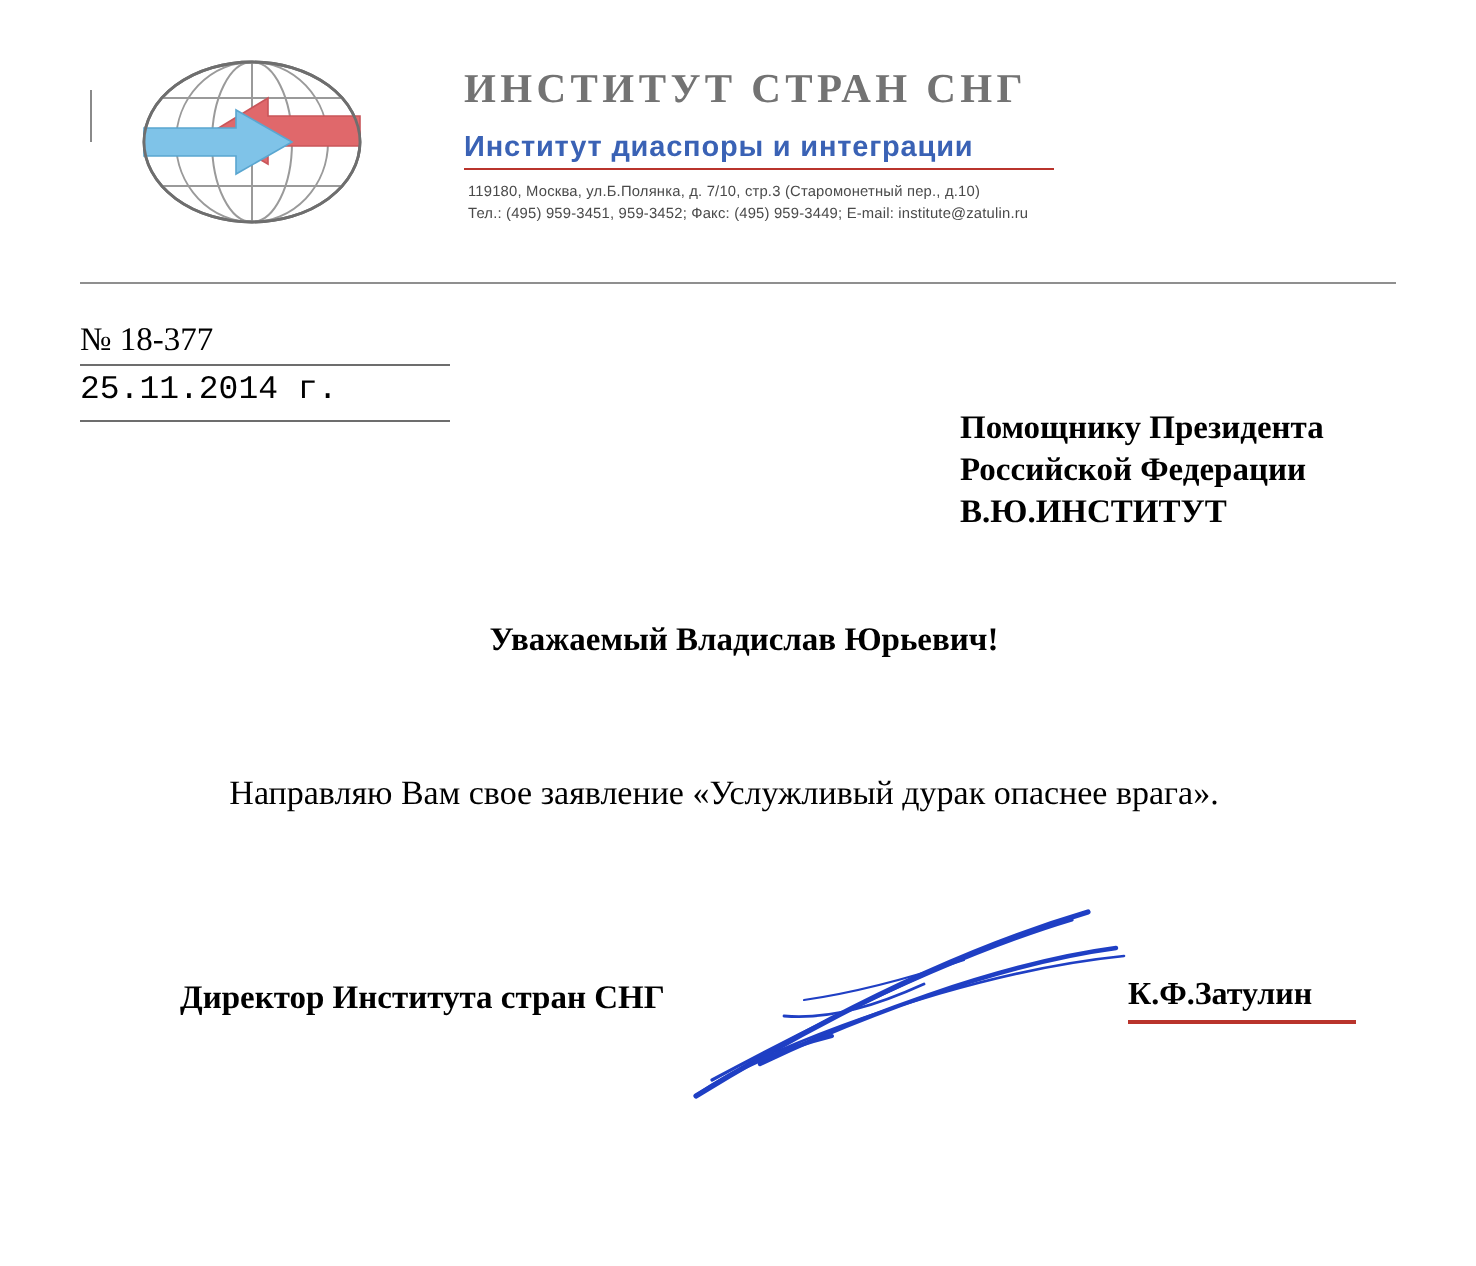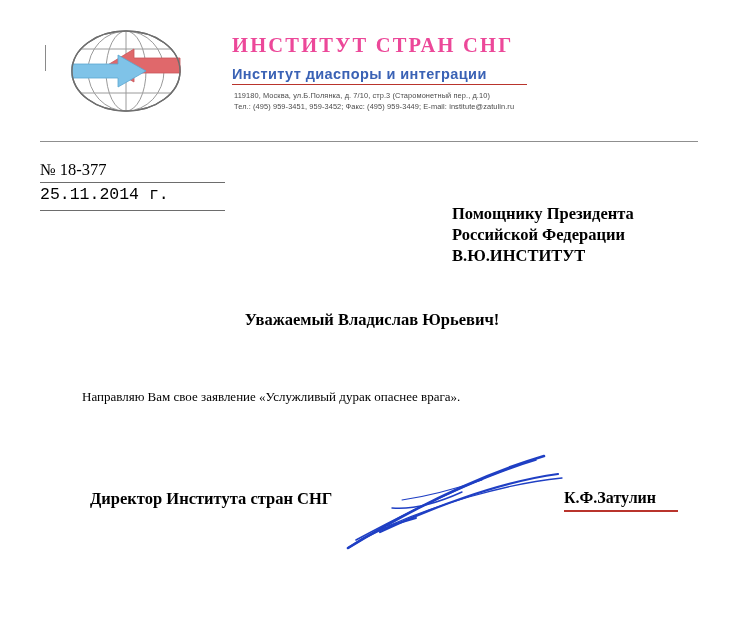--- a/index.html
+++ b/index.html
@@ -48,21 +48,21 @@
     position: absolute;
     left: 232px;
     top: 34px;
     width: 300px;
   }
   .org-title {
     font-family: "Liberation Serif", serif;
     font-size: 20.5px;
     font-weight: bold;
     letter-spacing: 2.2px;
-    color: #ec4899;
+    color: #737373;
     white-space: nowrap;
   }
   .org-sub {
     margin-top: 9px;
     font-family: Liberation Sans, sans-serif;
     font-size: 14.5px;
     font-weight: bold;
     letter-spacing: 0.4px;
     color: #3a62b5;
     white-space: nowrap;
@@ -133,43 +133,44 @@
   
   .addressee {
     position: absolute;
     left: 452px;
     top: 203px;
     width: 270px;
     font-size: 16.5px;
     font-weight: bold;
     line-height: 21px;
   }
-  .addressee div { white-space: nowrap; }
+  .addressee div { white-space: nowrap; margin-left: 28px; }
 
   
   .salutation {
     position: absolute;
     left: 0;
     top: 310px;
     width: 738px;
     text-align: center;
     font-size: 16.5px;
     font-weight: bold;
   }
   
   .salutation span { position: relative; left: 3px; }
 
   
   .body-text {
     position: absolute;
-    left: 82px;
+    left: 72px;
     top: 386px;
     width: 580px;
-    font-size: 13px;
+    font-size: 17px;
     line-height: 22px;
+    text-align: center;
   }
 
   
   .sig-row {
     position: absolute;
     left: 0;
     top: 489px;
     width: 738px;
     height: 26px;
   }

